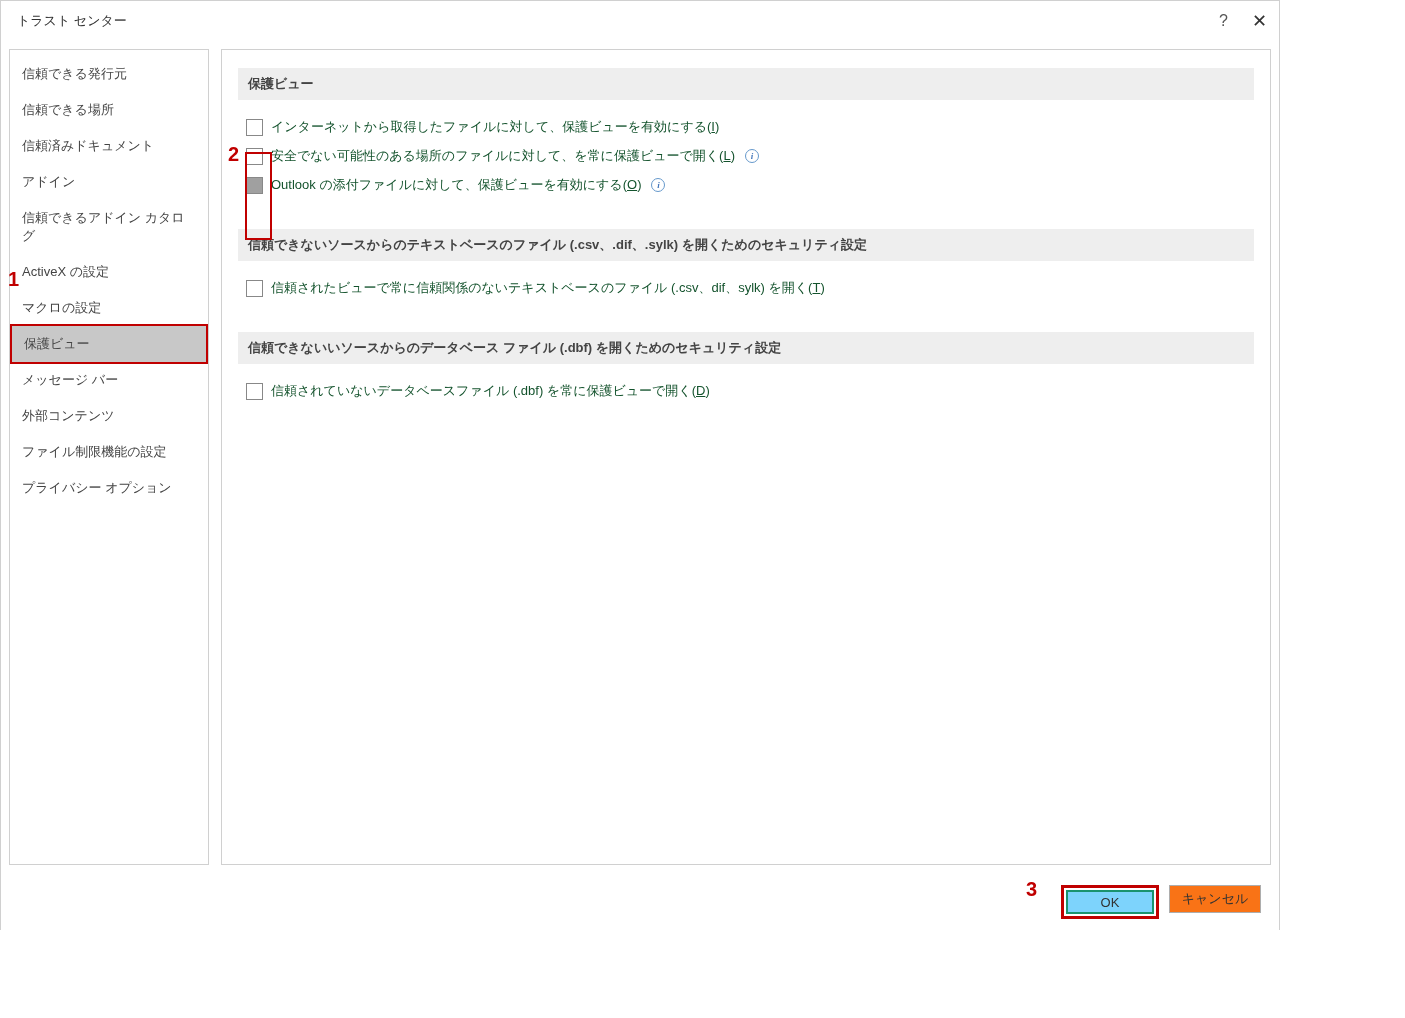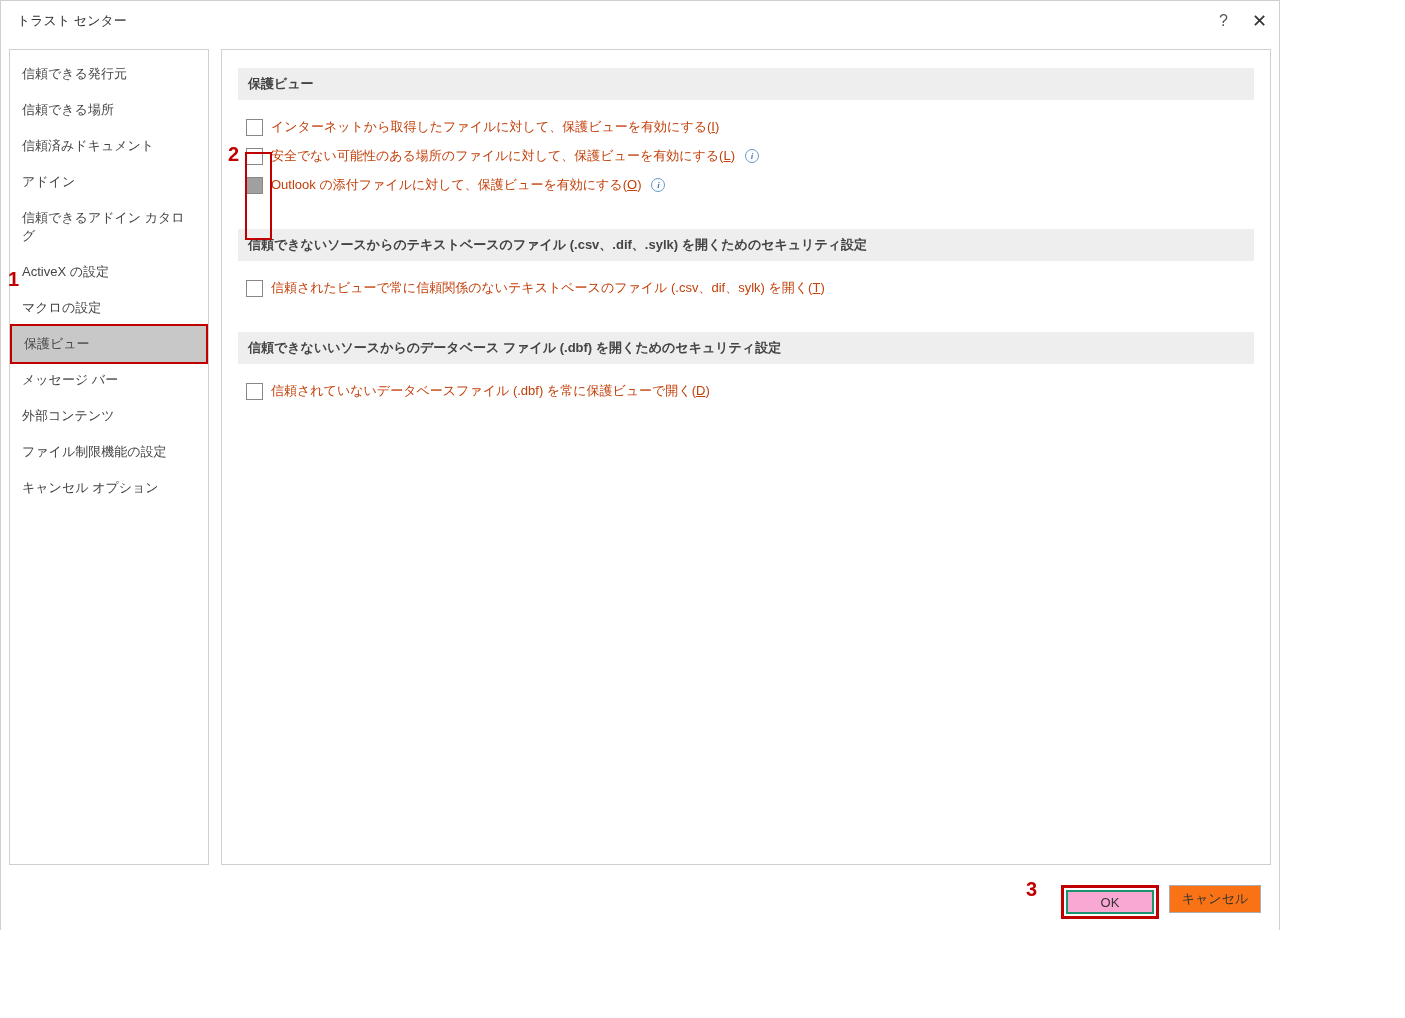--- a/index.html
+++ b/index.html
@@ -103,21 +103,21 @@
       height: 17px;
       border: 1px solid #888;
       background: #fff;
       flex-shrink: 0;
     }
     .checkbox.gray {
       background: #a0a0a0;
     }
     .checkbox-label {
       font-size: 13px;
-      color: #c2410c;
+      color: #14532d;
     }
     .info-icon {
       width: 14px;
       height: 14px;
       border: 1px solid #6699cc;
       border-radius: 50%;
       display: inline-flex;
       align-items: center;
       justify-content: center;
       font-size: 9px;
@@ -154,21 +154,21 @@
       border: 3px solid #c00000;
       padding: 2px;
     }
     .btn-ok-inner {
       border: 2px solid #1a936f;
       width: 88px;
       height: 24px;
       display: flex;
       align-items: center;
       justify-content: center;
-      background: #f9a8d4;
+      background: #7dd3fc;
     }
     .annotation {
       position: absolute;
       color: #c00000;
       font-weight: bold;
       font-size: 20px;
       font-family: Arial, sans-serif;
     }
     .checkbox-group {
       position: relative;
@@ -193,37 +193,37 @@
       <div class="sidebar-item">信頼できる場所</div>
       <div class="sidebar-item">信頼済みドキュメント</div>
       <div class="sidebar-item">アドイン</div>
       <div class="sidebar-item">信頼できるアドイン カタログ</div>
       <div class="sidebar-item">ActiveX の設定</div>
       <div class="sidebar-item">マクロの設定</div>
       <div class="sidebar-item selected">保護ビュー</div>
       <div class="sidebar-item">メッセージ バー</div>
       <div class="sidebar-item">外部コンテンツ</div>
       <div class="sidebar-item">ファイル制限機能の設定</div>
-      <div class="sidebar-item">キャンセル オプション</div>
+      <div class="sidebar-item">プライバシー オプション</div>
     </div>
 
     <div class="main-panel">
       <div class="section-header">保護ビュー</div>
 
       <div class="checkbox-group">
         <div class="checkbox-row">
           <div class="checkbox"></div>
           <span class="checkbox-label">
             <span>インターネットから取得したファイルに対して、保護ビューを有効にする(</span><span class="underline">I</span><span>)</span>
           </span>
         </div>
         <div class="checkbox-row">
           <div class="checkbox"></div>
           <span class="checkbox-label">
-            <span>安全でない可能性のある場所のファイルに対して、保護ビューを有効にする(</span><span class="underline">L</span><span>)</span>
+            <span>安全でない可能性のある場所のファイルに対して、を常に保護ビューで開く(</span><span class="underline">L</span><span>)</span>
           </span>
           <span class="info-icon">i</span>
         </div>
         <div class="checkbox-row">
           <div class="checkbox gray"></div>
           <span class="checkbox-label">
             <span>Outlook の添付ファイルに対して、保護ビューを有効にする(</span><span class="underline">O</span><span>)</span>
           </span>
           <span class="info-icon">i</span>
         </div>

